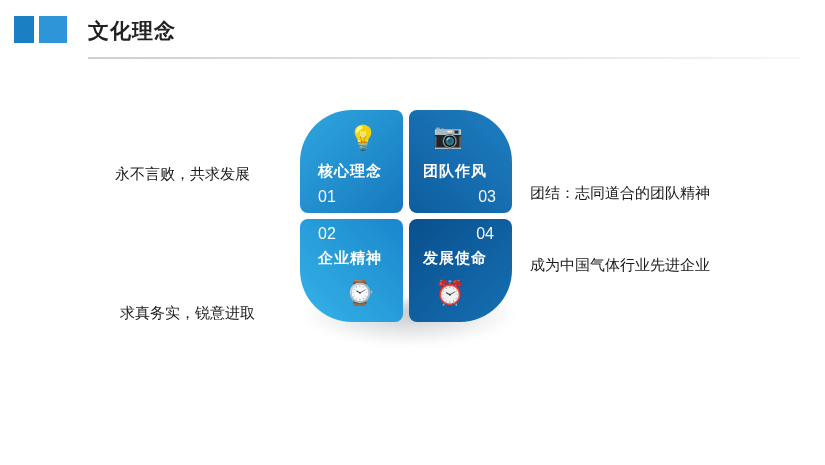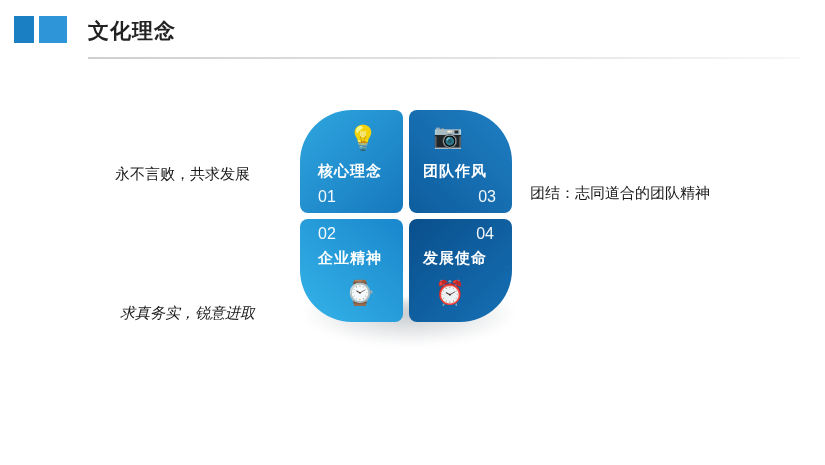--- a/index.html
+++ b/index.html
@@ -93,21 +93,21 @@
     z-index:-1;
   }
 
   
   .txt{position:absolute;color:#1a1a1a;font-size:15px;line-height:24px;white-space:pre;}
   .t-left-top{left:115px;top:162px;}
   .t-left-bot{left:120px;top:253px;text-align:right;}
   .t-right-top{left:530px;top:133px;line-height:24px;}
   .t-right-bot{left:530px;top:253px;}
 
-  .t-left-bot div{text-align:center;font-style:italic;}
+  .t-left-bot div{text-align:center;}
 </style>
 </head>
 <body>
 
 <div class="slide">
 
   <div class="header">
     <div class="hdr-sq sq-a"></div>
     <div class="hdr-sq sq-b"></div>
     <div class="hdr-title">文化理念</div>
@@ -119,20 +119,21 @@
 
   <div class="txt t-left-top">永不言败，共求发展</div>
   <div class="txt t-left-bot">
     <div>求真务实，锐意进取</div>
   </div>
 
   <div class="txt t-right-top">
     <div>团结：志同道合的团队精神</div>
     
   </div>
+  <div class="txt t-right-bot">成为中国气体行业先进企业</div>
 
   <div class="shadow"></div>
   <div class="diagram">
 
     <div class="petal p-tl">
       <span class="ico">💡</span>
       <span class="ptitle">核心理念</span>
       <span class="pnum">01</span>
     </div>
 

